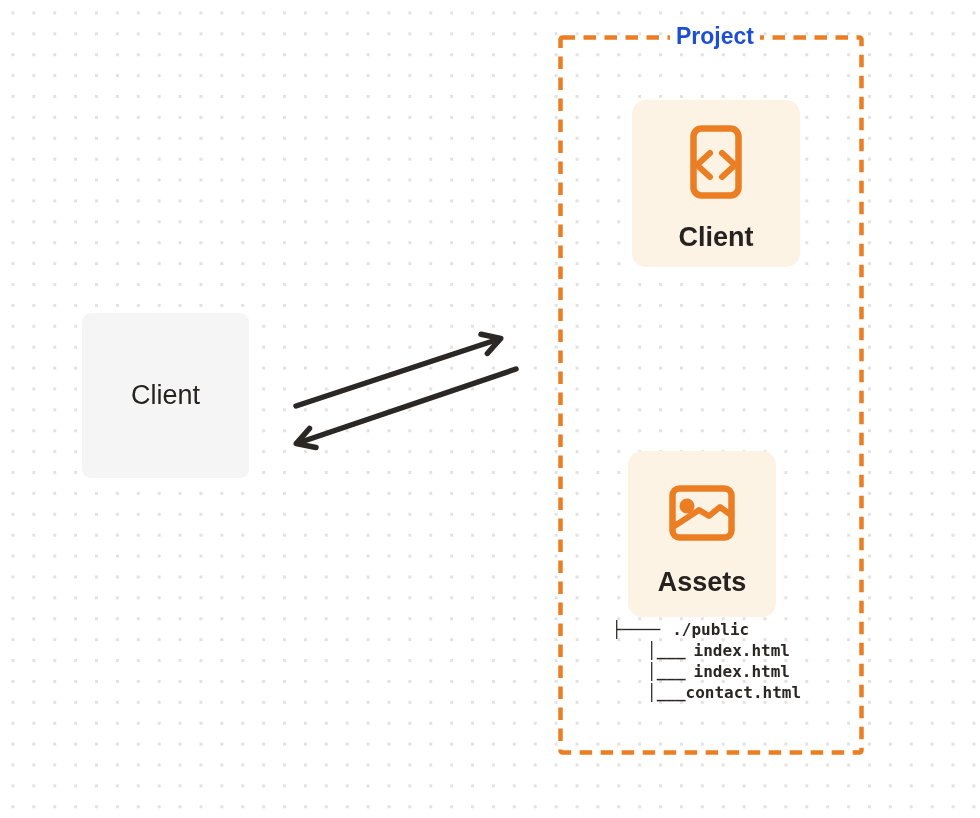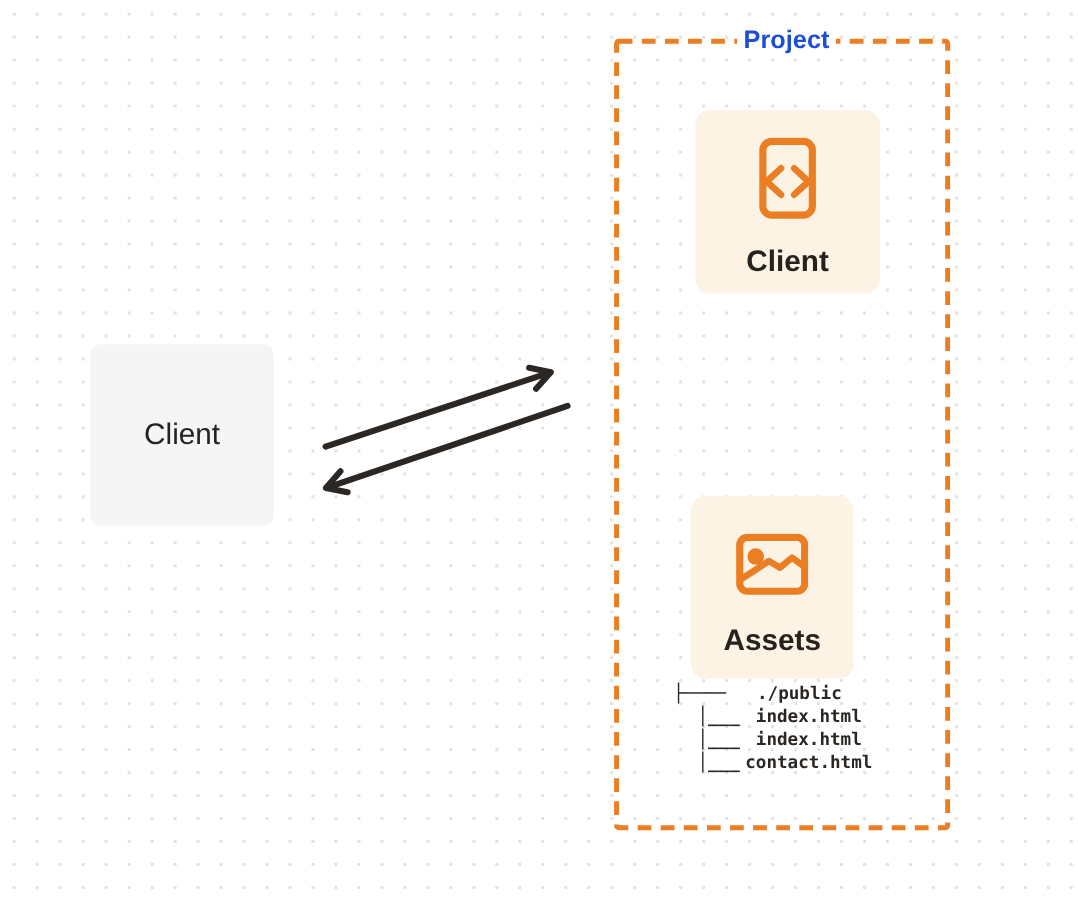--- a/index.html
+++ b/index.html
@@ -42,23 +42,23 @@
   .node.worker .node-label { margin-top:23px; }
   .node.assets .node-label { margin-top:26px; }
 
   .tree {
     position:absolute; left:612px; top:619px; width:186px;
     font-family:"DejaVu Sans Mono", monospace; font-weight:bold;
     font-size:16px; line-height:21px; color:#2a2623;
   }
   .tree-row { display:flex; white-space:pre; }
   .tree-row .tg { flex:0 0 auto; }
-  .tree-row:not(.root) .tg { margin-left:22px; }
+  .tree-row:not(.root) .tg { margin-left:35px; }
   .tree-row .tn { flex:1 1 auto; text-align:center; }
-  .tree-row.root .tn { flex:0 0 auto; text-align:left; margin-left:28px; }
+  .tree-row.root .tn { flex:0 0 auto; text-align:left; margin-left:12px; }
 </style>
 </head>
 <body>
 
 <div class="canvas">
 
   <svg class="overlay" viewBox="0 0 980 818">
     <defs>
       <marker id="arrowhead" viewBox="0 0 12 12" refX="9" refY="6" markerWidth="5" markerHeight="5" orient="auto" markerUnits="strokeWidth">
         <path d="M2.2,1.6 L9.8,6 L2.2,10.4" fill="none" stroke="#2b2724" stroke-width="2.4" stroke-linecap="round" stroke-linejoin="round"></path>

